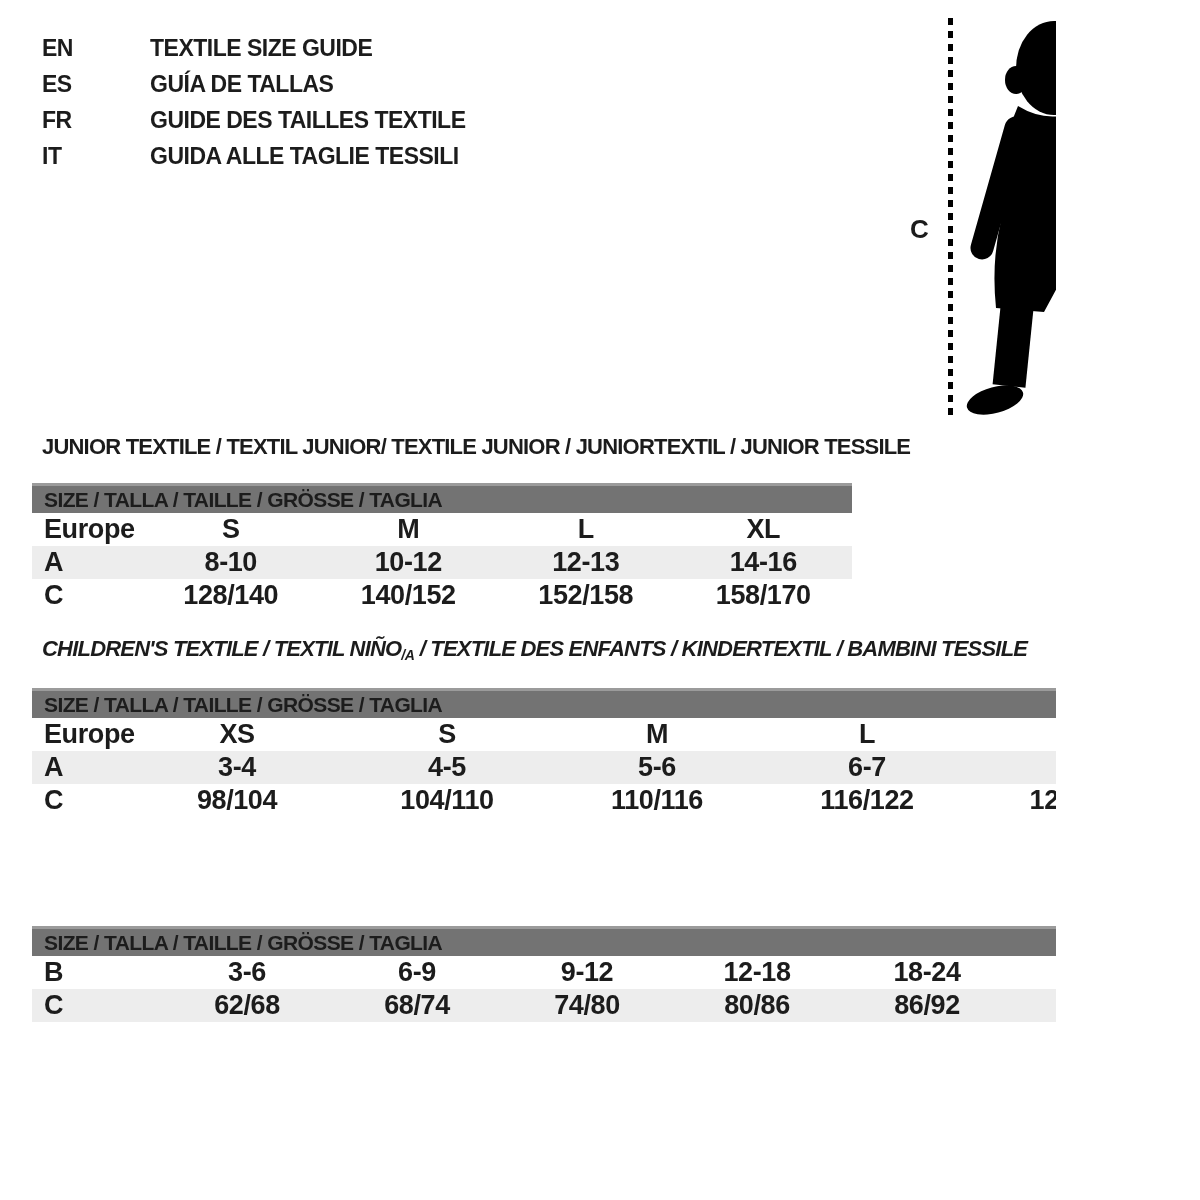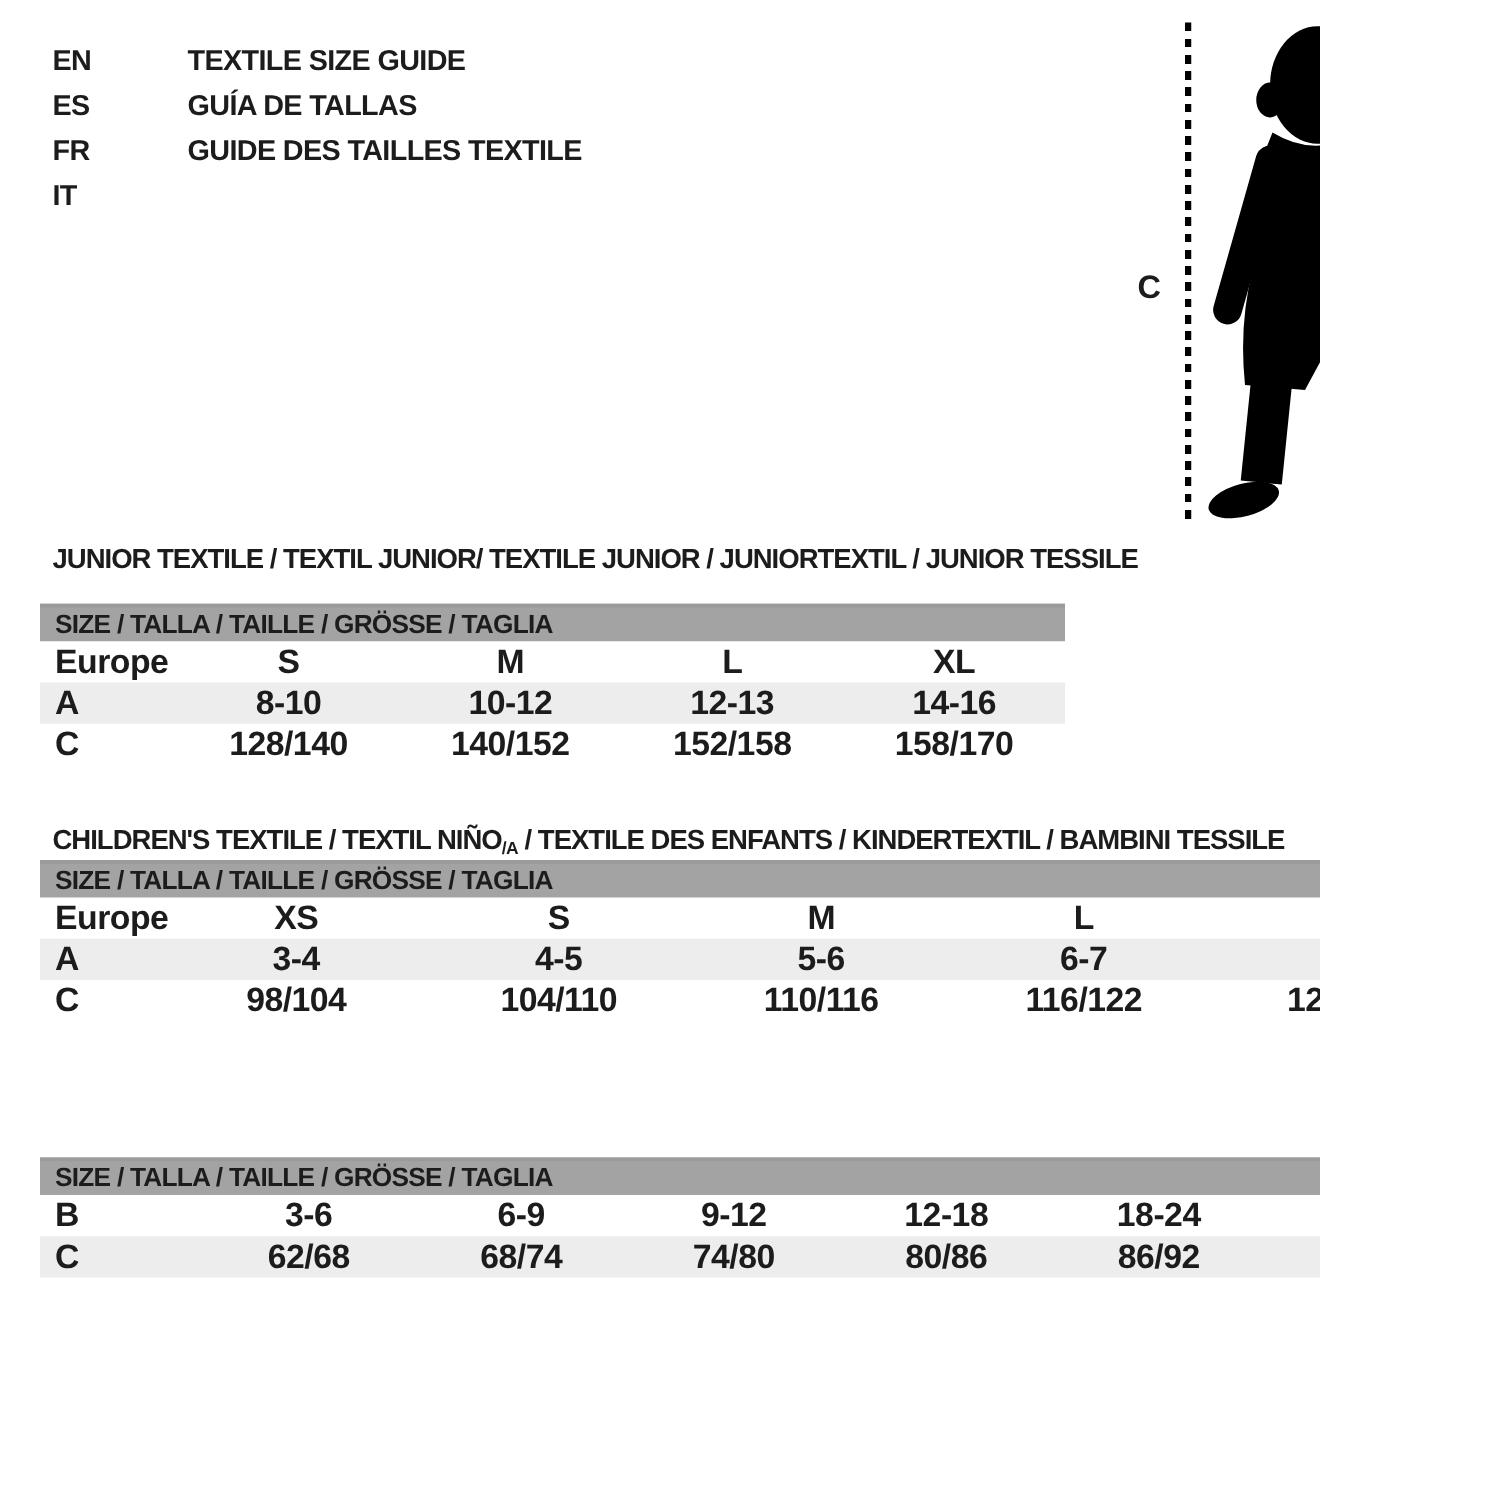--- a/index.html
+++ b/index.html
@@ -19,31 +19,31 @@
   .measure-line { position:absolute; left:948px; top:18px; width:5px; height:400px;
     background:repeating-linear-gradient(to bottom, #000 0 7px, transparent 7px 13px); }
   .measure-label { position:absolute; left:910px; top:214px;
     font-size:26px; font-weight:bold; }
   .silhouette { position:absolute; left:966px; top:20px; }
 
   
   .section-heading { position:absolute; font-size:22px; font-weight:bold;
     letter-spacing:-0.8px; white-space:nowrap; }
   #junior-heading   { left:42px; top:434px; }
-  #children-heading { left:42px; top:659px; }
+  #children-heading { left:42px; top:636px;font-style:italic; }
   #babies-heading   { left:42px; top:847px; line-height:30px; }
   .subA { font-size:14px; position:relative; top:4px; letter-spacing:-0.5px; }
 
   
   .size-table { position:absolute; left:32px; }
   #junior-table   { top:483px; width:820px;  }
   #children-table { top:688px; width:1150px; }
   #babies-table   { top:926px; width:1150px; }
 
-  .size-bar { height:27px; background:#a3a3a3; border-top:3px solid #9b9b9b;
+  .size-bar { height:27px; background:#737373; border-top:3px solid #9b9b9b;
     display:flex; align-items:center; padding-left:12px;
     font-weight:bold; font-size:21px; letter-spacing:-0.6px; }
   .trow { display:flex; height:33px; align-items:center;
     font-weight:bold; font-size:27px; letter-spacing:-0.4px; }
   .trow.alt { background:#ededed; }
   .trow .lbl { padding-left:12px; box-sizing:border-box; }
   #junior-table   .lbl { width:110px; }
   #children-table .lbl { width:100px; }
   #babies-table   .lbl { width:130px; }
   .trow .cell { flex:1; text-align:center; }
@@ -66,20 +66,21 @@
     <div class="lang-row">
       <span class="lang-code">ES</span>
       <span class="lang-label">GUÍA DE TALLAS</span>
     </div>
     <div class="lang-row">
       <span class="lang-code">FR</span>
       <span class="lang-label">GUIDE DES TAILLES TEXTILE</span>
     </div>
     <div class="lang-row">
       <span class="lang-code">IT</span>
+      <span class="lang-label">GUIDA ALLE TAGLIE TESSILI</span>
     </div>
   </div>
 
   <div class="measure-line"></div>
   <div class="measure-label">C</div>
 
   <svg class="silhouette" width="168" height="400" viewBox="0 0 168 400" aria-hidden="true">
     <g fill="#000000" stroke="none">
       <ellipse cx="50" cy="60" rx="11" ry="14"></ellipse>
       <ellipse cx="127" cy="60" rx="11" ry="14"></ellipse>

